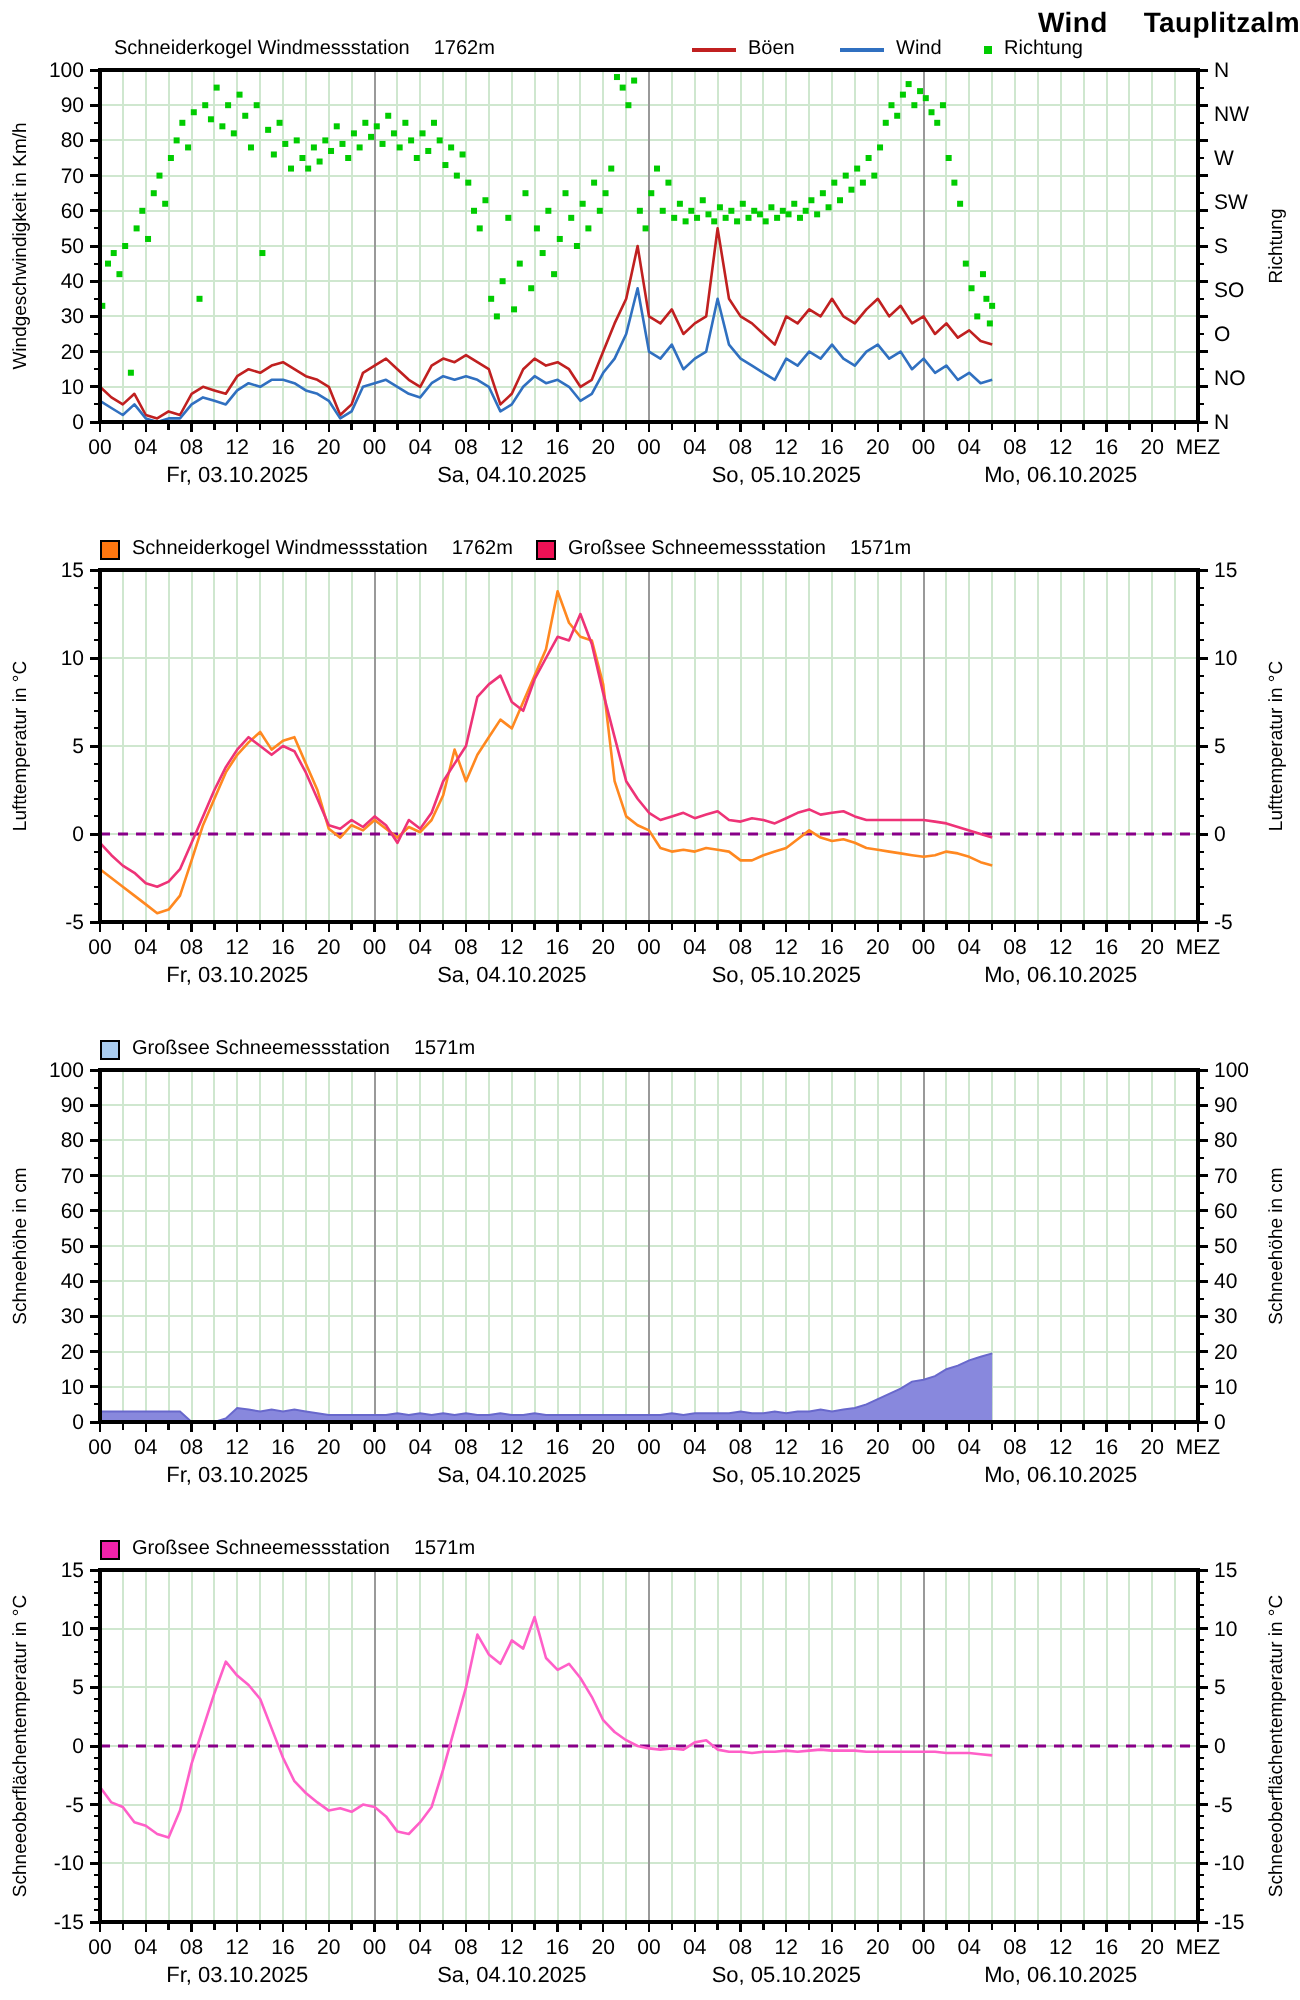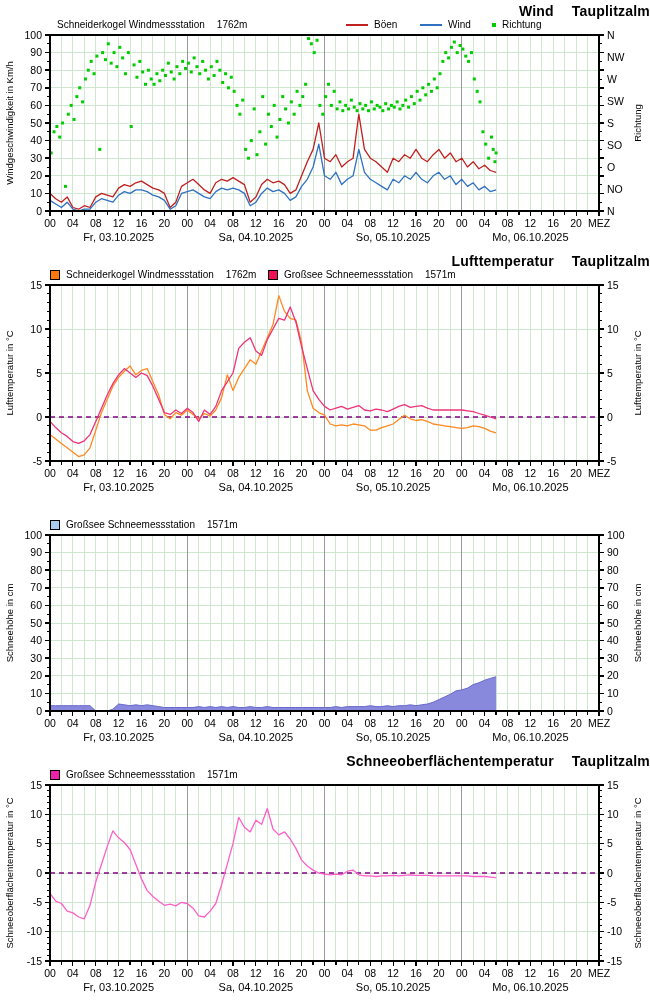--- a/index.html
+++ b/index.html
@@ -416,23 +416,20 @@
         <text x="255.875" y="241" text-anchor="middle" class="date-label">Sa, 04.10.2025</text>
         <text x="393.125" y="241" text-anchor="middle" class="date-label">So, 05.10.2025</text>
         <text x="530.375" y="241" text-anchor="middle" class="date-label">Mo, 06.10.2025</text>
       </g>
       <text transform="translate(13,123) rotate(-90)" text-anchor="middle" class="axis-title">Windgeschwindigkeit in Km/h</text>
       <text transform="translate(641,123) rotate(-90)" text-anchor="middle" class="axis-title">Richtung</text>
     </svg>
 </div>
 
 <div class="chart-block" style="top:250px">
-  <div class="chart-title">
-    <span>Lufttemperatur</span><span class="title-gap"></span><span>Tauplitzalm</span>
-  </div>
   <div class="legend-row">
     <div class="legend-item" style="left:50px">
       <span class="swatch" style="background:#ff7710"></span>
       <span>Schneiderkogel Windmessstation</span>
       <span class="elev">1762m</span>
     </div>
     <div class="legend-item" style="left:268px">
       <span class="swatch" style="background:#ee1155"></span>
       <span>Großsee Schneemessstation</span>
       <span class="elev">1571m</span>
@@ -851,23 +848,20 @@
         <text x="255.875" y="241" text-anchor="middle" class="date-label">Sa, 04.10.2025</text>
         <text x="393.125" y="241" text-anchor="middle" class="date-label">So, 05.10.2025</text>
         <text x="530.375" y="241" text-anchor="middle" class="date-label">Mo, 06.10.2025</text>
       </g>
       <text transform="translate(13,123) rotate(-90)" text-anchor="middle" class="axis-title">Schneehöhe in cm</text>
       <text transform="translate(641,123) rotate(-90)" text-anchor="middle" class="axis-title">Schneehöhe in cm</text>
     </svg>
 </div>
 
 <div class="chart-block" style="top:750px">
-  <div class="chart-title">
-    <span>Schneeoberflächentemperatur</span><span class="title-gap"></span><span>Tauplitzalm</span>
-  </div>
   <div class="legend-row">
     <div class="legend-item" style="left:50px">
       <span class="swatch" style="background:#ee22aa"></span>
       <span>Großsee Schneemessstation</span>
       <span class="elev">1571m</span>
     </div>
   </div>
   <svg class="plot" width="650" height="250">
       <g shape-rendering="crispEdges">
         <line x1="50" x2="599" y1="181.66666666666666" y2="181.66666666666666" stroke="#cfe7cf" stroke-width="1"></line>

